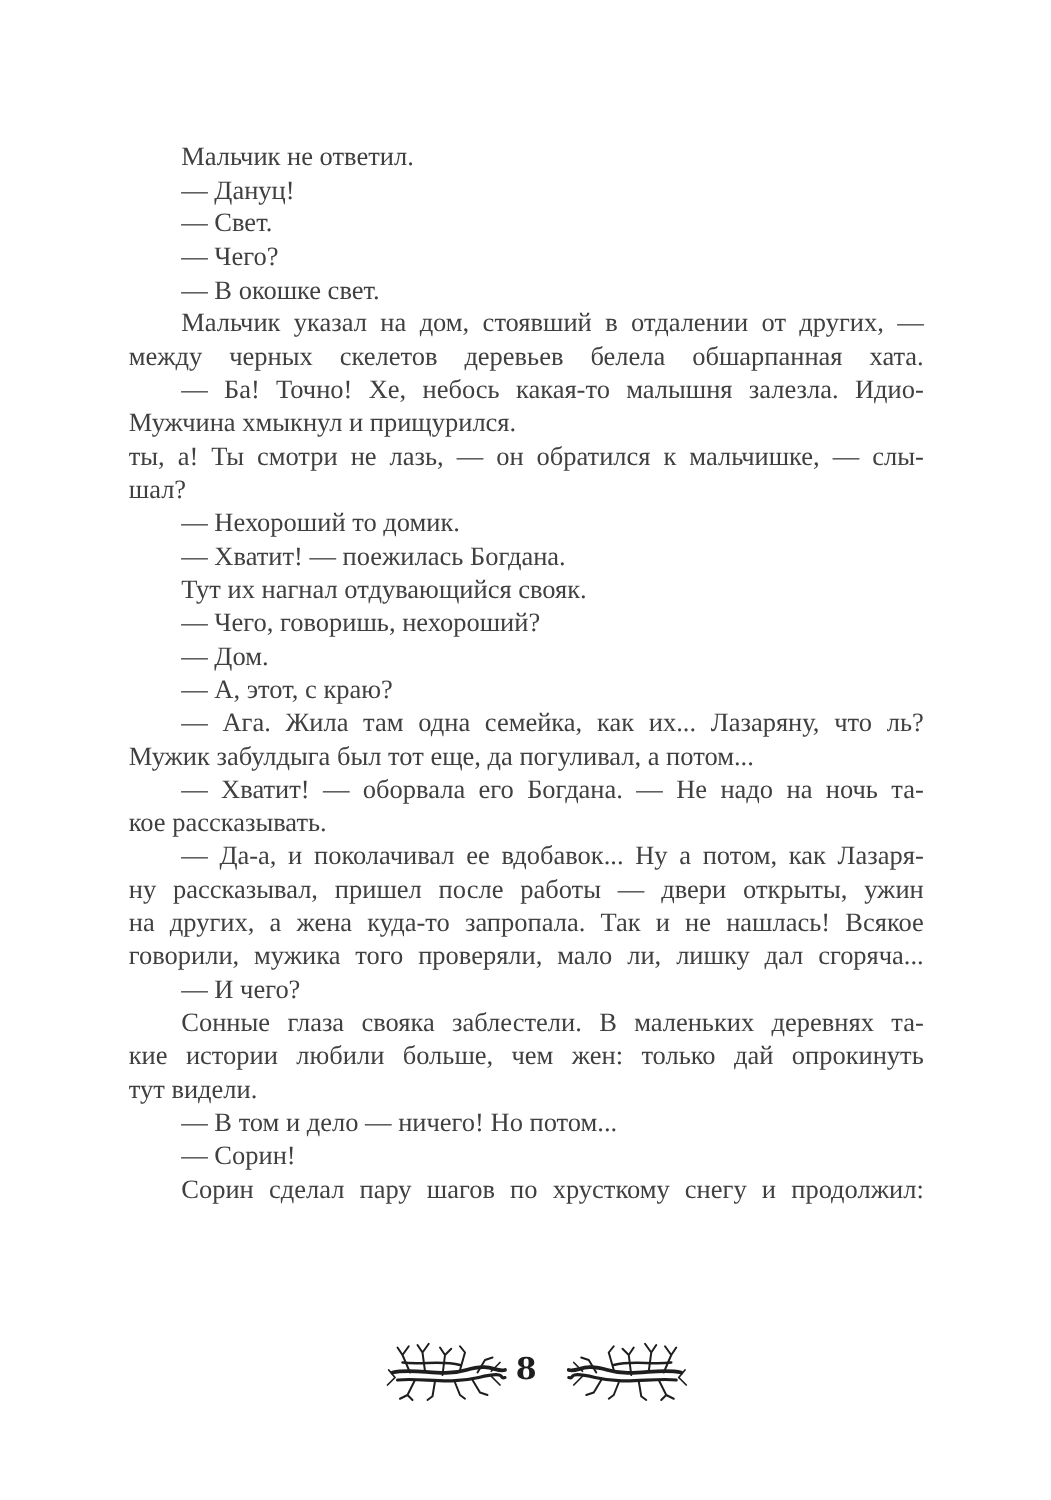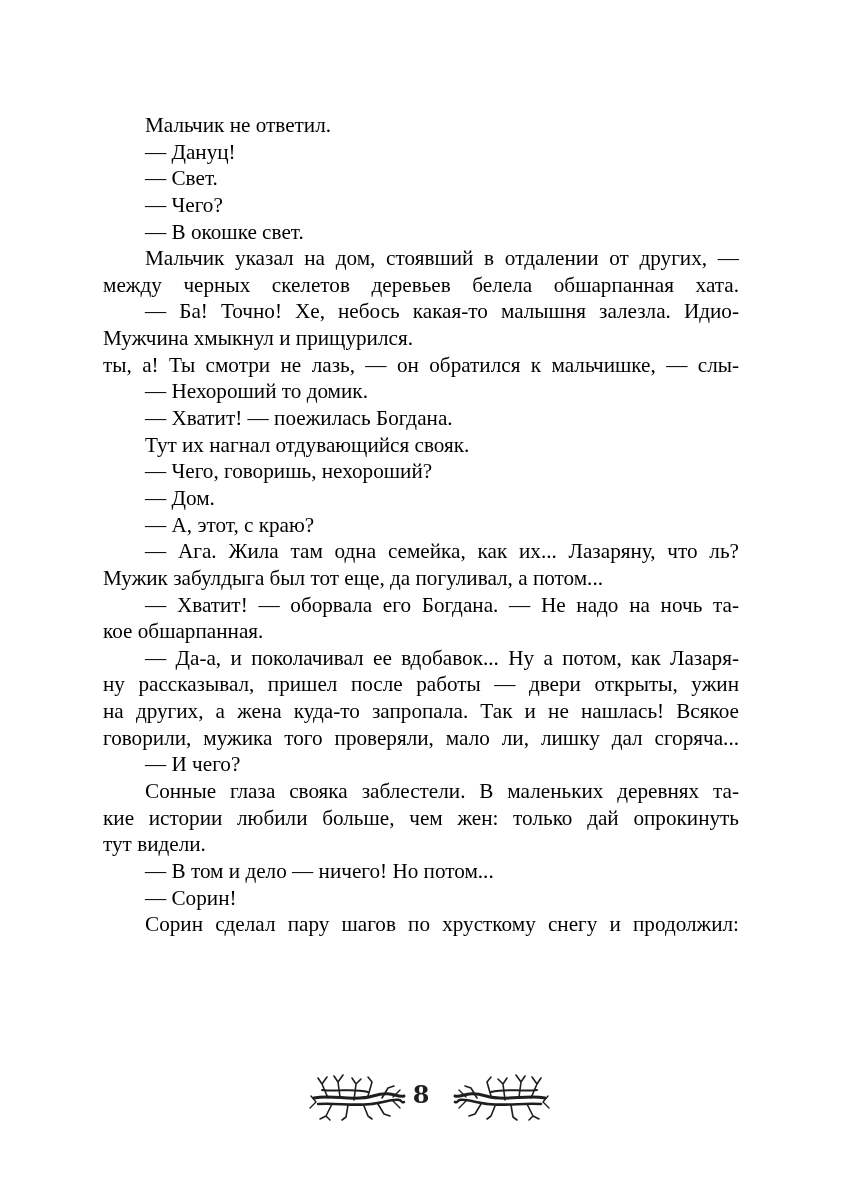--- a/index.html
+++ b/index.html
@@ -5,21 +5,21 @@
     html, body { margin: 0; padding: 0; background: #ffffff; }
     body { width: 841px; height: 1200px; position: relative; overflow: hidden; }
     .page-text {
       position: absolute;
       left: 103px;
       top: 112px;
       width: 636px;
       font-family: "Liberation Serif", "DejaVu Serif", serif;
       font-size: 21.2px;
       line-height: 26.65px;
-      color: #000000;
+      color: #404040;
     }
     .line {
       display: block;
       white-space: nowrap;
       height: 26.65px;
     }
     .line.justify {
       text-align: justify;
       text-align-last: justify;
       font-family: Liberation Serif, serif;
@@ -54,30 +54,31 @@
     <span class="line indent">Мальчик не ответил.</span>
     <span class="line indent">— Дануц!</span>
     <span class="line indent">— Свет.</span>
     <span class="line indent">— Чего?</span>
     <span class="line indent">— В окошке свет.</span>
     <span class="line indent justify">Мальчик указал на дом, стоявший в отдалении от других, —</span>
     <span class="line justify">между черных скелетов деревьев белела обшарпанная хата.</span>
     <span class="line indent justify">— Ба! Точно! Хе, небось какая-то малышня залезла. Идио-</span>
     <span class="line">Мужчина хмыкнул и прищурился.</span>
     <span class="line justify">ты, а! Ты смотри не лазь, — он обратился к мальчишке, — слы-</span>
+    <span class="line">шал?</span>
     <span class="line indent">— Нехороший то домик.</span>
     <span class="line indent">— Хватит! — поежилась Богдана.</span>
     <span class="line indent">Тут их нагнал отдувающийся свояк.</span>
     <span class="line indent">— Чего, говоришь, нехороший?</span>
     <span class="line indent">— Дом.</span>
     <span class="line indent">— А, этот, с краю?</span>
     <span class="line indent justify">— Ага. Жила там одна семейка, как их... Лазаряну, что ль?</span>
     <span class="line">Мужик забулдыга был тот еще, да погуливал, а потом...</span>
     <span class="line indent justify">— Хватит! — оборвала его Богдана. — Не надо на ночь та-</span>
-    <span class="line">кое обшарпанная.</span>
+    <span class="line">кое рассказывать.</span>
     <span class="line indent justify">— Да-а, и поколачивал ее вдобавок... Ну а потом, как Лазаря-</span>
     <span class="line justify">ну рассказывал, пришел после работы — двери открыты, ужин</span>
     <span class="line justify">на других, а жена куда-то запропала. Так и не нашлась! Всякое</span>
     <span class="line justify">говорили, мужика того проверяли, мало ли, лишку дал сгоряча...</span>
     <span class="line indent">— И чего?</span>
     <span class="line indent justify">Сонные глаза свояка заблестели. В маленьких деревнях та-</span>
     <span class="line justify">кие истории любили больше, чем жен: только дай опрокинуть</span>
     <span class="line">тут видели.</span>
     <span class="line indent">— В том и дело — ничего! Но потом...</span>
     <span class="line indent">— Сорин!</span>

